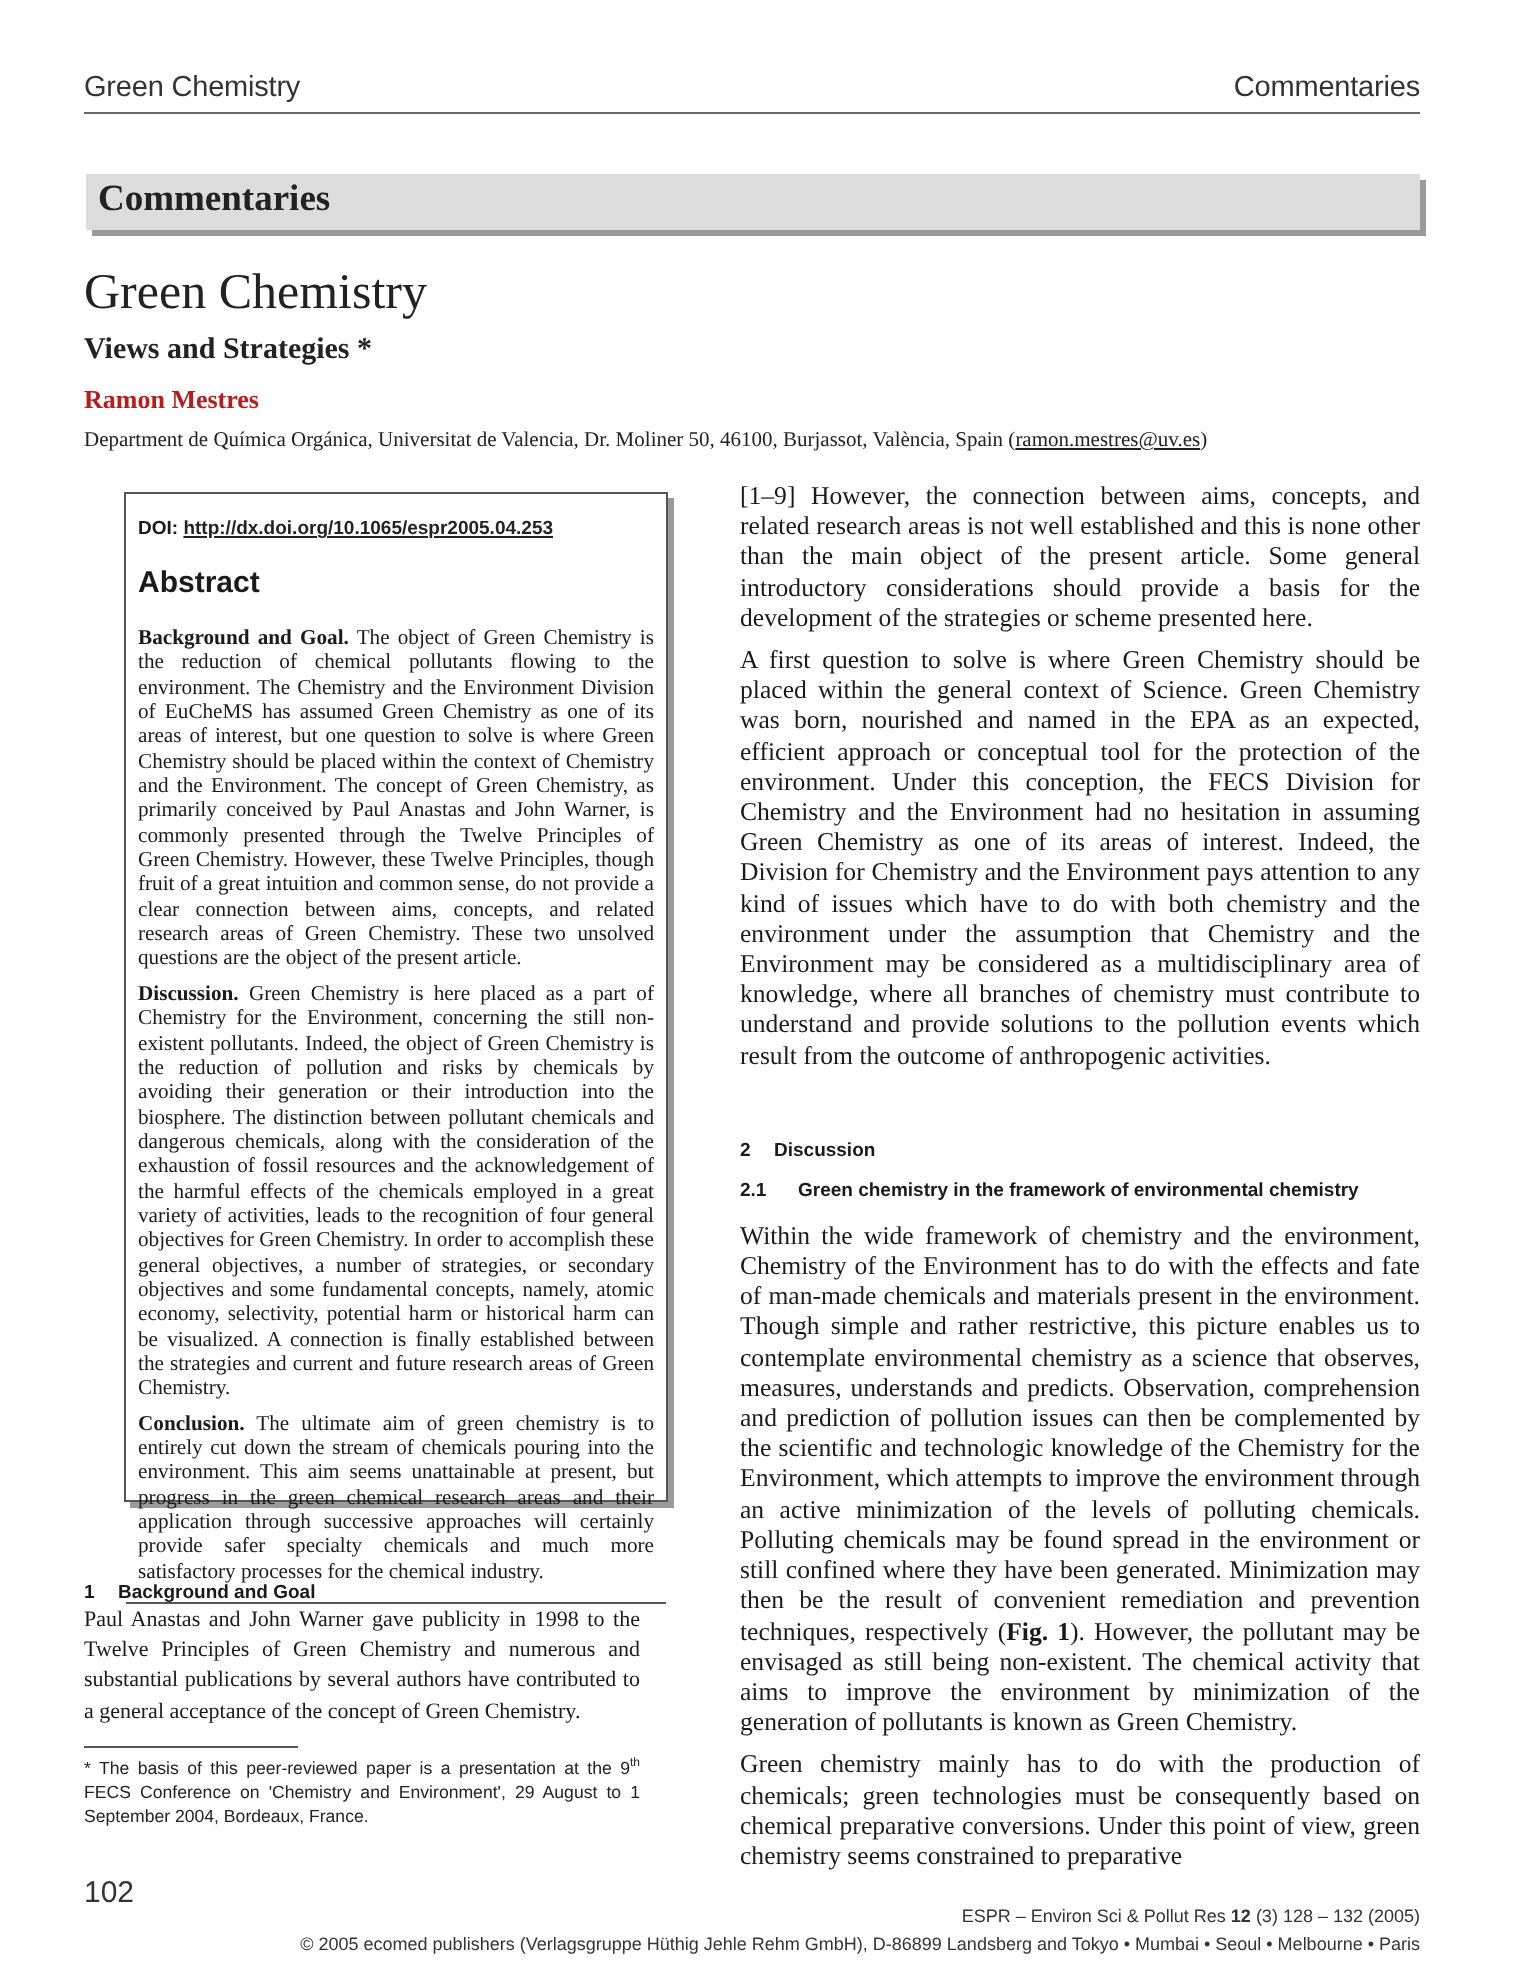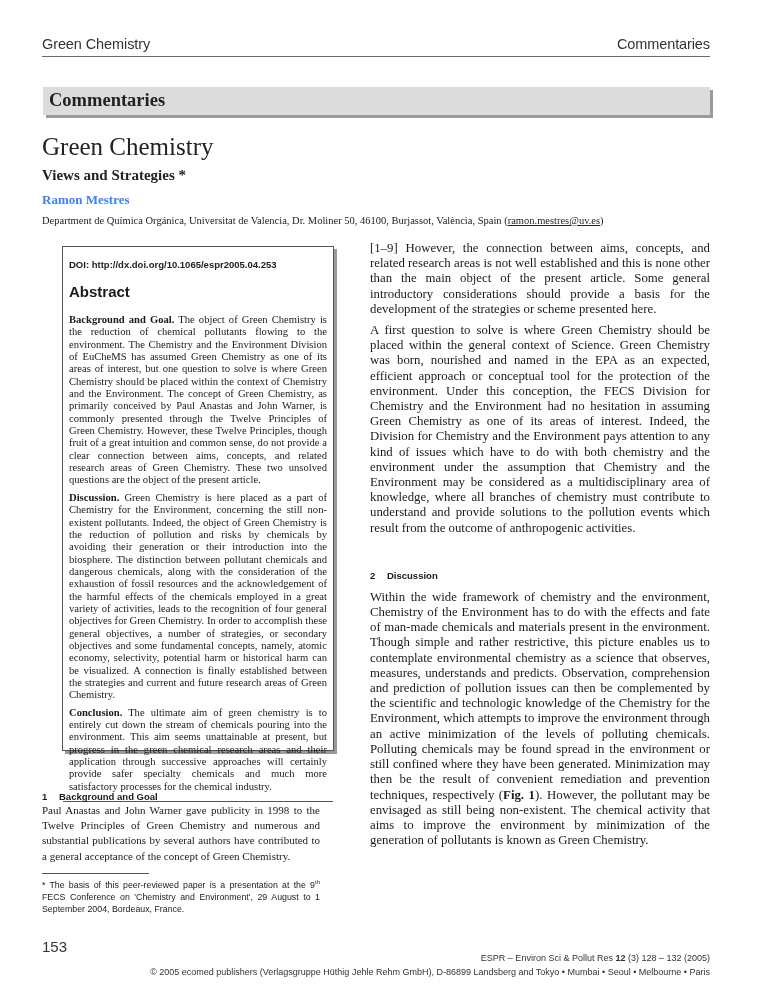--- a/index.html
+++ b/index.html
@@ -10,27 +10,27 @@
   #running-header { position: absolute; left: 42px; top: 36px; width: 668px; height: 20px; border-bottom: 1px solid #6a6a6a; }
   #running-header span { position: absolute; top: 0; font-size: 14.5px; color: #333; font-weight: 300; letter-spacing: -0.1px; }
   #rh-left { left: 0; }
   #rh-right { right: 0; }
 
   #section-banner { position: absolute; left: 43px; top: 87px; width: 667px; height: 28px; background: #dcdcdc; box-shadow: 3px 3px 0 #9a9a9a; }
   #section-banner span { position: absolute; left: 6px; top: 3px; font-size: 18.5px; font-weight: bold; color: #222; }
 
   #title { position: absolute; left: 42px; top: 133px; font-size: 25px; color: #222; }
   #subtitle { position: absolute; left: 42px; top: 167px; font-size: 15px; font-weight: bold; color: #222; }
-  #author { position: absolute; left: 42px; top: 192px; font-size: 13px; font-weight: bold; color: #3b82f6; }
+  #author { position: absolute; left: 42px; top: 192px; font-size: 13px; font-weight: bold; color: #b91c1c; }
   #affiliation { position: absolute; left: 42px; top: 215px; font-size: 10.5px; color: #222; white-space: nowrap; }
   #affiliation a { color: #222; text-decoration: underline; }
 
   #abstract-box { position: absolute; left: 62px; top: 246px; width: 258px; height: 503px; border: 1px solid #555; box-shadow: 3px 3px 0 #9a9a9a; padding: 0 6px; }
   #doi-line { margin-top: 12px; font-size: 9.5px; font-weight: bold; }
-  #doi-line a { color: #222; }
+  #doi-line a { color: #222; text-decoration: underline; }
   #abstract-heading { margin-top: 13px; font-size: 15px; font-weight: bold; }
   .abs-par { font-size: 10.6px; line-height: 12.35px; text-align: justify; hyphens: auto; margin: 0; }
   .abs-par b { font-weight: bold; }
   #abs-bg { margin-top: 14px; }
   #abs-disc, #abs-conc { margin-top: 5px; }
   #abs-divider { border-top: 1px solid #555; margin: 8px -6px 0 -6px; }
   #keywords { margin-top: 8px; font-size: 10.6px; line-height: 12.5px; }
   #keywords .kw-label { font-family: "Liberation Sans", "DejaVu Sans", sans-serif; font-weight: bold; font-size: 9.5px; }
 
   .sec-heading { position: absolute; font-size: 9.5px; font-weight: bold; }
@@ -89,18 +89,23 @@
 
 <div id="footnote-rule"></div>
 <div id="footnote" class="sans"><span>*</span><span> The basis of this peer-reviewed paper is a presentation at the 9</span><sup>th</sup><span> FECS Conference on 'Chemistry and Environment', 29 August to 1 September 2004, Bordeaux, France.</span></div>
 
 <div id="right-col" class="serif">
   <p class="body-par">[1–9] However, the connection between aims, concepts, and related research areas is not well established and this is none other than the main object of the present article. Some general introductory considerations should provide a basis for the development of the strategies or scheme presented here.</p>
   <p class="body-par">A first question to solve is where Green Chemistry should be placed within the general context of Science. Green Chemistry was born, nourished and named in the EPA as an expected, efficient approach or conceptual tool for the protection of the environment. Under this conception, the FECS Division for Chemistry and the Environment had no hesitation in assuming Green Chemistry as one of its areas of interest. Indeed, the Division for Chemistry and the Environment pays attention to any kind of issues which have to do with both chemistry and the environment under the assumption that Chemistry and the Environment may be considered as a multidisciplinary area of knowledge, where all branches of chemistry must contribute to understand and provide solutions to the pollution events which result from the outcome of anthropogenic activities.</p>
   <div id="sec2-heading" class="sans">
     <span style="display:inline-block;width:17px">2</span><span>Discussion</span>
   </div>
+  <div id="sec21-heading" class="sans">
+    <span class="num">2.1</span>
+      <span>Green chemistry in the framework of environmental chemistry</span>
+  </div>
   <p id="sec21-body" class="body-par"><span>Within the wide framework of chemistry and the environment, Chemistry of the Environment has to do with the effects and fate of man-made chemicals and materials present in the environment. Though simple and rather restrictive, this picture enables us to contemplate environmental chemistry as a science that observes, measures, understands and predicts. Observation, comprehension and prediction of pollution issues can then be complemented by the scientific and technologic knowledge of the Chemistry for the Environment, which attempts to improve the environment through an active minimization of the levels of polluting chemicals. Polluting chemicals may be found spread in the environment or still confined where they have been generated. Minimization may then be the result of convenient remediation and prevention techniques, respectively (</span><b>Fig. 1</b><span>). However, the pollutant may be envisaged as still being non-existent. The chemical activity that aims to improve the environment by minimization of the generation of pollutants is known as Green Chemistry.</span></p>
+  <p class="body-par">Green chemistry mainly has to do with the production of chemicals; green technologies must be consequently based on chemical preparative conversions. Under this point of view, green chemistry seems constrained to preparative</p>
 </div>
 
-<div id="page-number" class="sans">153</div>
+<div id="page-number" class="sans">102</div>
 <div id="journal-ref" class="sans"><span>ESPR – Environ Sci &amp; Pollut Res </span><b>12</b><span> (3) 128 – 132 (2005)</span></div>
 <div id="copyright" class="sans">© 2005 ecomed publishers (Verlagsgruppe Hüthig Jehle Rehm GmbH), D-86899 Landsberg and Tokyo • Mumbai • Seoul • Melbourne • Paris</div>
 
 </body></html>

